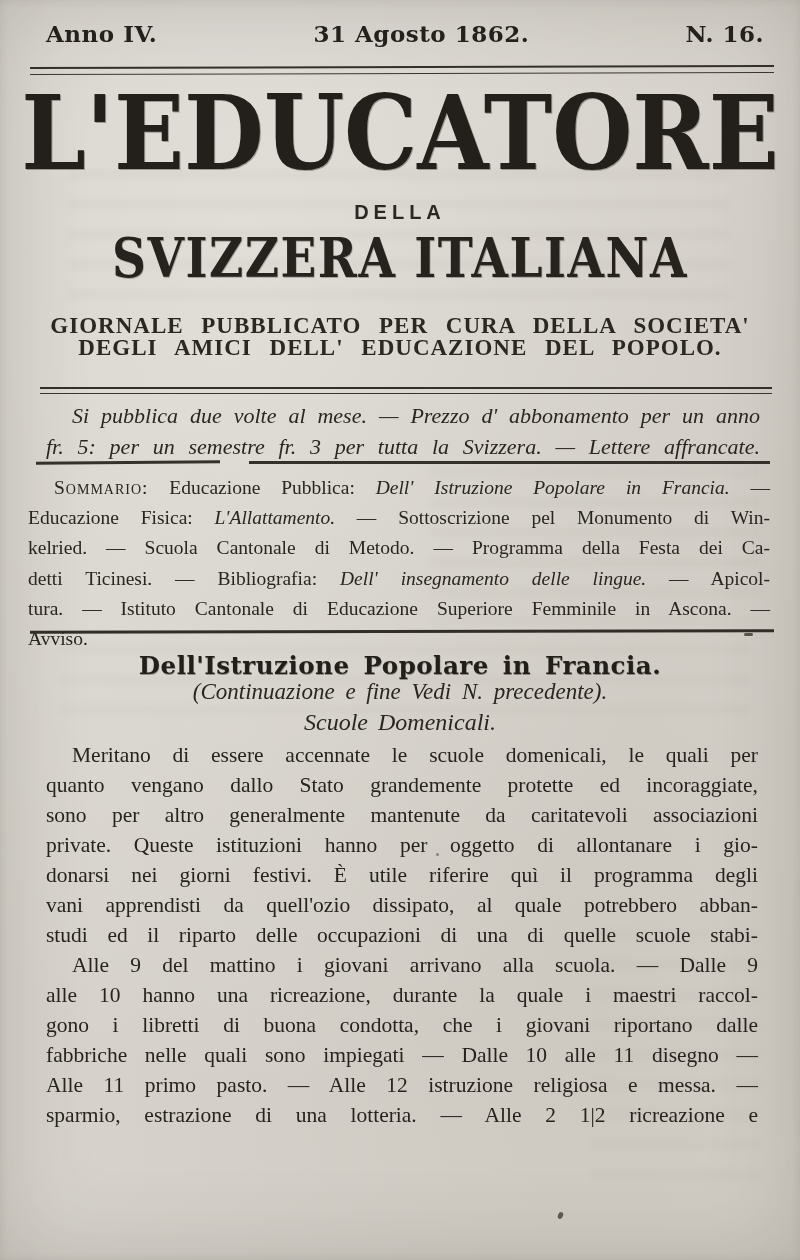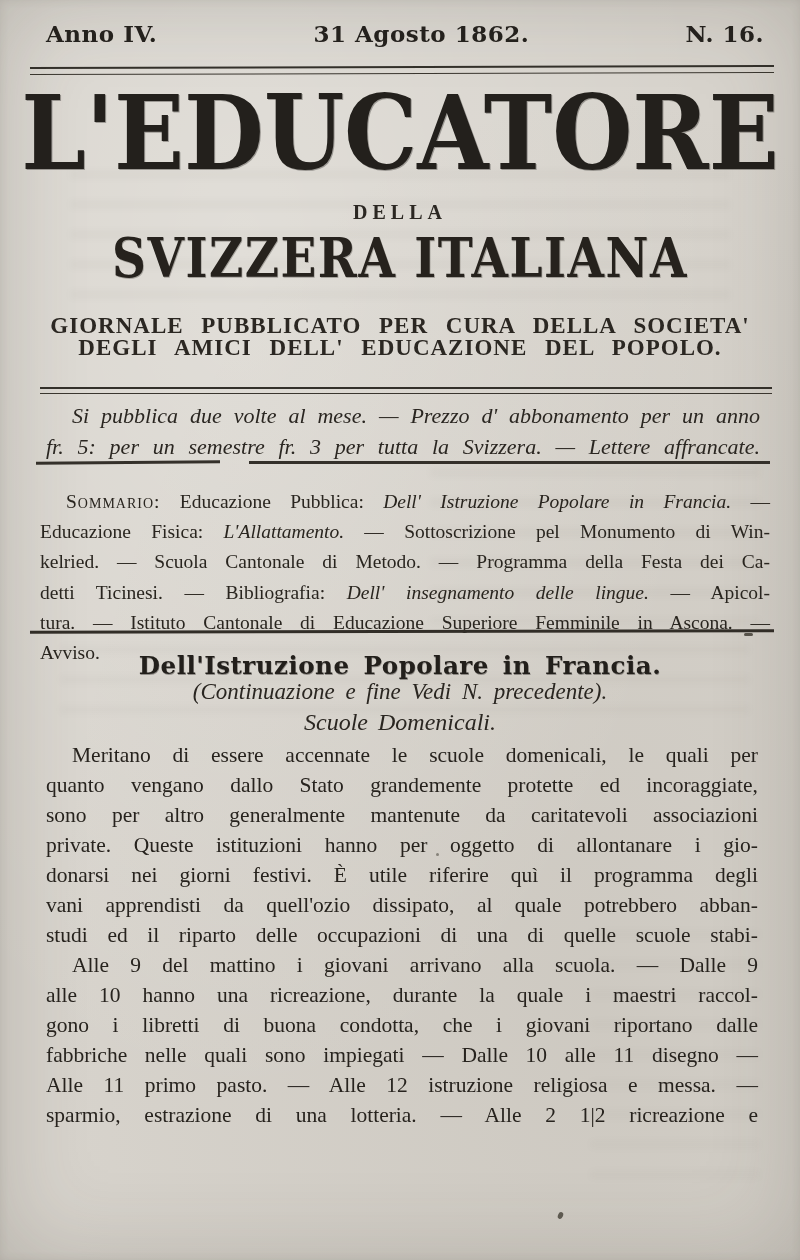--- a/index.html
+++ b/index.html
@@ -31,21 +31,21 @@
   
   .masthead-title{
     top:82px;left:0;right:0;text-align:center;
     font-family:"DejaVu Serif","Liberation Serif",serif;
     font-weight:bold;font-size:92px;line-height:1;color:#23201c;
     transform:scaleY(1.12);transform-origin:top center;letter-spacing:0px;
     text-shadow:1px 1px 0 rgba(35,32,28,.35);
   }
   .masthead-della{
     top:201px;left:0;right:0;text-align:center;
-    font-family:Liberation Serif, serif;font-weight:bold;font-size:20px;
+    font-family:Liberation Sans, sans-serif;font-weight:bold;font-size:20px;
     letter-spacing:5px;color:#2b2722;
   }
   .masthead-name{
     top:231px;left:0;right:0;text-align:center;
     font-family:"DejaVu Serif",serif;font-weight:bold;font-size:47px;line-height:1;
     letter-spacing:1.5px;color:#26221d;transform:scaleY(1.15);transform-origin:top center;
     text-shadow:.8px .8px 0 rgba(35,32,28,.3);
   }
   .publisher{left:0;right:0;text-align:center;
     font-family:"Liberation Serif",serif;font-weight:bold;font-size:23px;
@@ -55,22 +55,22 @@
   .rule-double-b{top:387px;left:40px;right:28px;height:4px;
     border-top:2.5px solid #33302a;border-bottom:1.5px solid #3a362f;}
   
   .subscription{top:400px;left:46px;right:40px;
     font-style:italic;font-size:22px;line-height:31px;word-spacing:3px;color:#2a2621;}
   
   .rule-seg{top:461px;left:36px;right:30px;display:flex;justify-content:space-between;}
   .rule-seg .seg1{width:25%;height:2.5px;background:#34302a;transform:rotate(-.4deg);}
   .rule-seg .seg2{width:71%;height:2.5px;background:#34302a;}
   
-  .summary{top:473px;left:40px;right:30px;
-    font-size:19.5px;line-height:30.2px;word-spacing:2.5px;color:#29251f;margin-top:14px;}
+  .summary{top:473px;left:28px;right:30px;
+    font-size:19.5px;line-height:30.2px;word-spacing:2.5px;color:#29251f;}
   .summary .sc{font-variant:small-caps;letter-spacing:1px;}
   .summary .i{font-style:italic;}
   .rule-c{top:630px;left:30px;right:26px;height:2.5px;background:#312d27;transform:rotate(-.12deg);}
   
   .article-title{top:644px;left:0;right:0;text-align:center;
     font-family:"DejaVu Serif",serif;font-weight:bold;font-size:24.5px;
     letter-spacing:.5px;word-spacing:5px;color:#221f1b;
     text-shadow:.5px .5px 0 rgba(34,31,27,.4);margin-top:7px;}
   .article-cont{top:679px;left:0;right:0;text-align:center;
     font-style:italic;font-size:23px;word-spacing:5px;color:#2a2621;}

